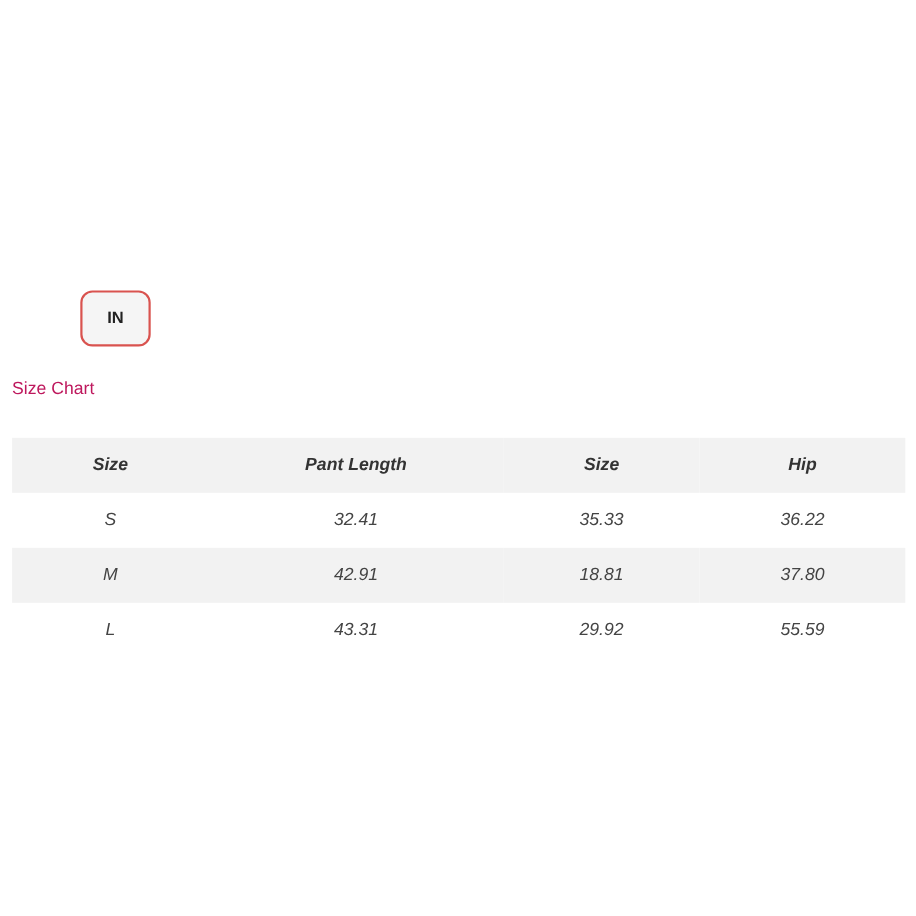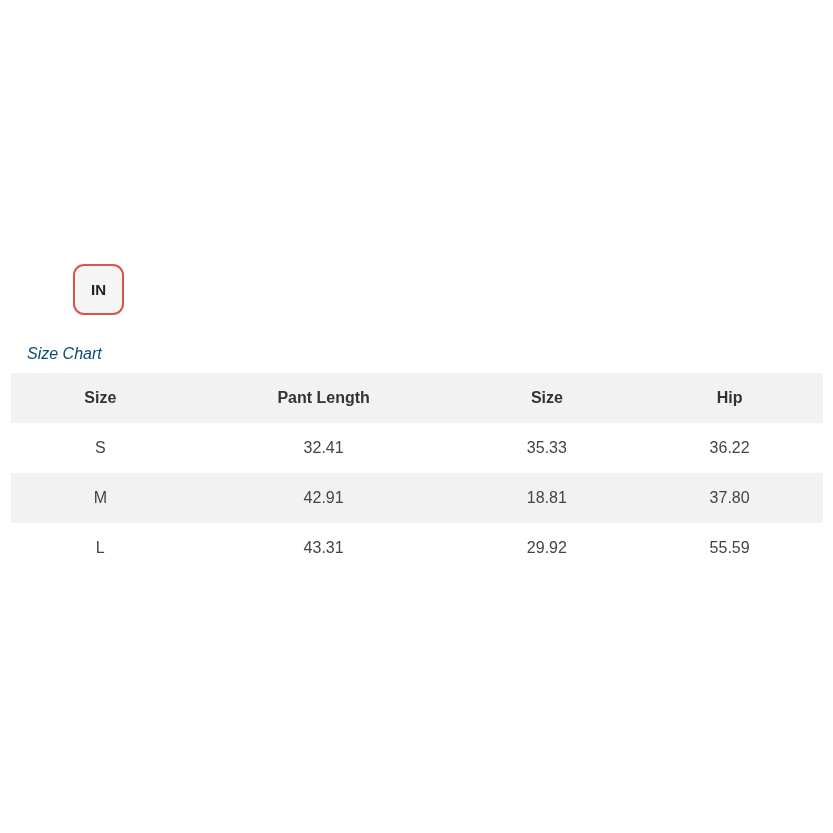--- a/index.html
+++ b/index.html
@@ -12,50 +12,50 @@
     position: relative;
     width: 833px;
     height: 833px;
     background: #ffffff;
     overflow: hidden;
   }
   .unit-toggle {
     position: absolute;
     left: 73px;
     top: 264px;
-    width: 51px;
+    width: 64px;
     height: 51px;
     box-sizing: border-box;
     background: var(--btn-bg, #f5f5f5);
     border: 2px solid var(--accent, #d9534f);
     border-radius: 11px;
     display: flex;
     align-items: center;
     justify-content: center;
     font-size: 15px;
     font-weight: bold;
     color: #222222;
     cursor: pointer;
     padding: 0;
   }
   .section-title {
     position: absolute;
-    left: 27px;
+    left: 11px;
     top: 345px;
     font-size: 16px;
-    color: #0c4a6e;
-    font-style: italic;
+    color: #be185d;
   }
   .size-table {
     position: absolute;
     left: 11px;
-    top: 373px;
+    top: 398px;
     width: 812px;
     border-collapse: collapse;
     table-layout: fixed;
+    font-style: italic;
   }
   .size-table th, .size-table td {
     height: 50px;
     padding: 0;
     text-align: center;
     vertical-align: middle;
     border: none;
   }
   .size-table th {
     background: var(--stripe, #f2f2f2);

